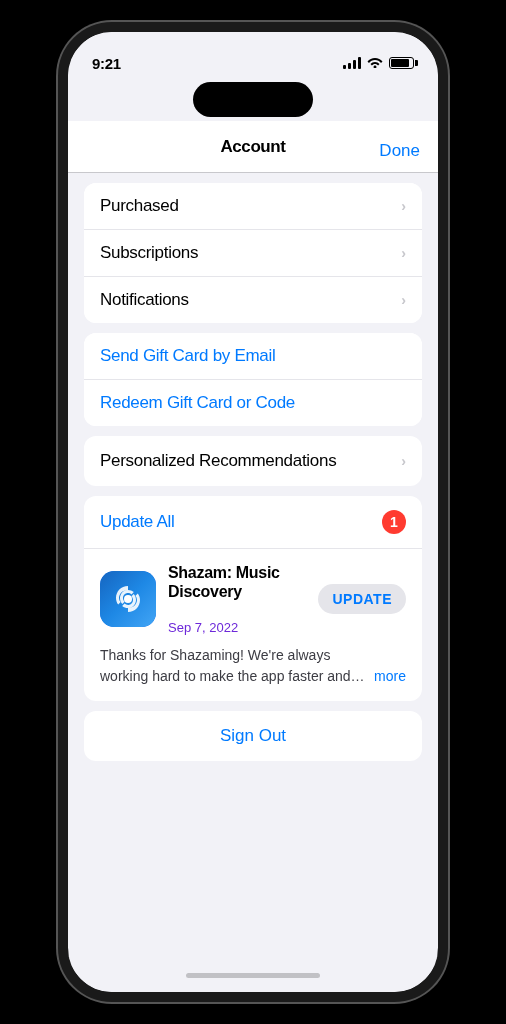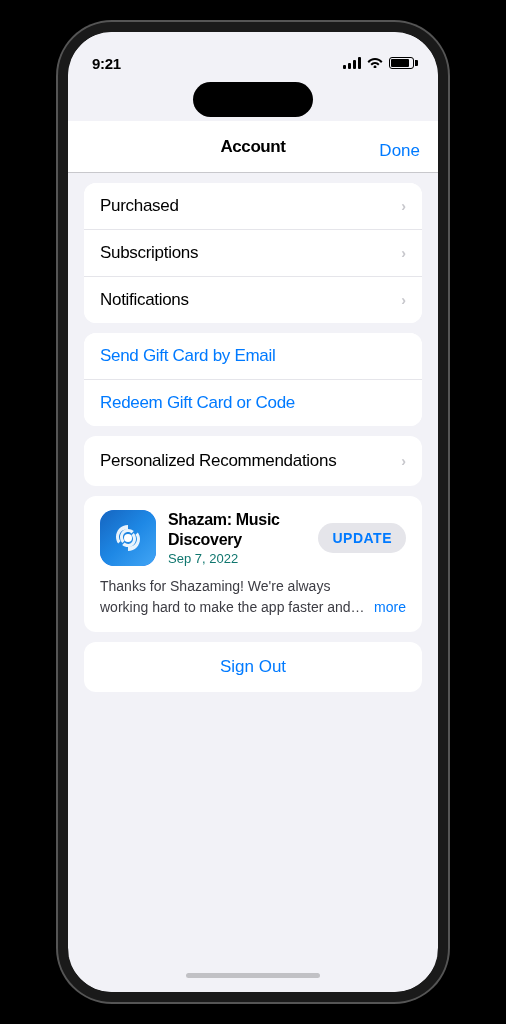--- a/index.html
+++ b/index.html
@@ -286,22 +286,22 @@
     .app-name {
       font-size: 16px;
       font-weight: 700;
       color: #000;
       line-height: 1.2;
       letter-spacing: -0.3px;
     }
 
     .app-date {
       font-size: 13px;
-      color: #0f766e;
-      margin-top: 2px;
+      color: #6d28d9;
+      margin-top: 19px;
     }
 
     .update-btn {
       background: #e5e5ea;
       color: #007aff;
       font-size: 14px;
       font-weight: 700;
       padding: 7px 14px;
       border-radius: 16px;
       letter-spacing: 0.5px;
@@ -434,20 +434,24 @@
       <div class="section-group single">
         <div class="list-item">
           <span class="list-item-text">Personalized Recommendations</span>
           <span class="chevron">›</span>
         </div>
       </div>
 
 
       <div class="updates-group">
 
+        <div class="update-all-row">
+          <span class="update-all-text">Update All</span>
+          <div class="badge">1</div>
+        </div>
 
         <div class="app-update-row">
           <div class="app-update-header">
             <div class="app-icon">
               <div class="shazam-icon-bg">
 
                 <svg width="34" height="34" viewBox="0 0 34 34" fill="none">
                   <path d="M17 4C10 4 5 9.5 5 16C5 18.5 5.8 20.8 7.2 22.6L9.5 20.3C8.5 18.9 8 17.5 8 16C8 11.6 12 8 17 8C19.2 8 21.2 8.8 22.8 10.1L20.5 12.4C19.4 11.5 18.3 11 17 11C14.2 11 12 13.2 12 16C12 17.5 12.6 18.8 13.6 19.8L11.3 22.1C9.8 20.6 9 18.4 9 16C9 11.6 12.6 8 17 8" fill="white" opacity="0.9"></path>
                   <circle cx="17" cy="17" r="4" fill="white"></circle>
                   <path d="M17 30C24 30 29 24.5 29 18C29 15.5 28.2 13.2 26.8 11.4L24.5 13.7C25.5 15.1 26 16.5 26 18C26 22.4 22 26 17 26C14.8 26 12.8 25.2 11.2 23.9L13.5 21.6C14.6 22.5 15.7 23 17 23C19.8 23 22 20.8 22 18C22 16.5 21.4 15.2 20.4 14.2L22.7 11.9C24.2 13.4 25 15.6 25 18C25 22.4 21.4 26 17 26" fill="white" opacity="0.9"></path>

